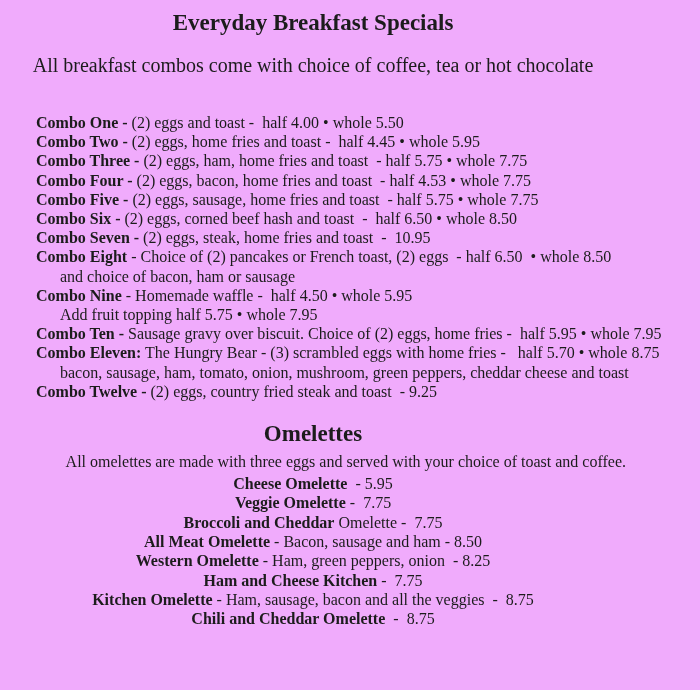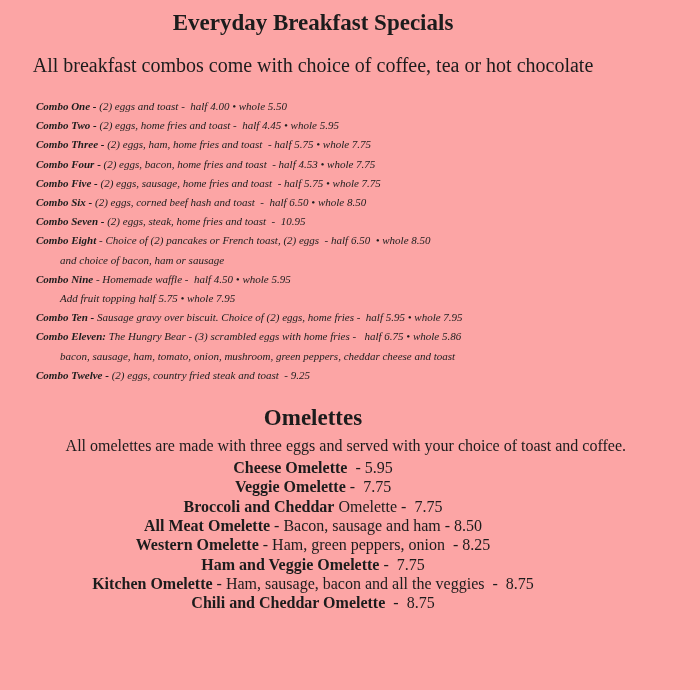--- a/index.html
+++ b/index.html
@@ -1,20 +1,20 @@
 <!DOCTYPE html>
 <html><head>
 <meta charset="utf-8">
 <style>
   html, body { margin: 0; padding: 0; background: #ffffff; }
   .page {
     position: relative;
     width: 700px;
     height: 690px;
-    background: #fca5a5;
+    background: #f0abfc;
     color: #1c1c1c;
     font-family: "Liberation Serif", serif;
     overflow: hidden;
   }
   .centered {
     width: 626px;            
     text-align: center;
     margin: 0;
   }
   h1.main-title {
@@ -24,23 +24,22 @@
     margin: 0;
     padding-top: 9px;
   }
   p.lead {
     font-size: 20px;
     line-height: 20px;
     margin: 19px 0 0 0;
     white-space: pre;
   }
   .combos {
-    margin-top: 22px;
-    font-size: 11px;
-    font-style: italic;
+    margin-top: 38px;
+    font-size: 16px;
   }
   .combo-line {
     margin: 0;
     padding-left: 36px;
     line-height: 19.2px;
     white-space: pre;
   }
   .combo-cont {
     padding-left: 60px;
   }
@@ -83,32 +82,32 @@
     <p class="combo-line"><b>Combo Three -</b><span> (2) eggs, ham, home fries and toast  - half 5.75 • whole 7.75</span></p>
     <p class="combo-line"><b>Combo Four -</b><span> (2) eggs, bacon, home fries and toast  - half 4.53 • whole 7.75</span></p>
     <p class="combo-line"><b>Combo Five -</b><span> (2) eggs, sausage, home fries and toast  - half 5.75 • whole 7.75</span></p>
     <p class="combo-line"><b>Combo Six -</b><span> (2) eggs, corned beef hash and toast  -  half 6.50 • whole 8.50</span></p>
     <p class="combo-line"><b>Combo Seven -</b><span> (2) eggs, steak, home fries and toast  -  10.95</span></p>
     <p class="combo-line"><b>Combo Eight</b><span> - Choice of (2) pancakes or French toast, (2) eggs  - half 6.50  • whole 8.50</span></p>
     <p class="combo-line combo-cont">and choice of bacon, ham or sausage</p>
     <p class="combo-line"><b>Combo Nine</b><span> - Homemade waffle -  half 4.50 • whole 5.95</span></p>
     <p class="combo-line combo-cont">Add fruit topping half 5.75 • whole 7.95</p>
     <p class="combo-line"><b>Combo Ten -</b><span> Sausage gravy over biscuit. Choice of (2) eggs, home fries -  half 5.95 • whole 7.95</span></p>
-    <p class="combo-line"><b>Combo Eleven:</b><span> The Hungry Bear - (3) scrambled eggs with home fries -   half 6.75 • whole 5.86</span></p>
+    <p class="combo-line"><b>Combo Eleven:</b><span> The Hungry Bear - (3) scrambled eggs with home fries -   half 5.70 • whole 8.75</span></p>
     <p class="combo-line combo-cont">bacon, sausage, ham, tomato, onion, mushroom, green peppers, cheddar cheese and toast</p>
     <p class="combo-line"><b>Combo Twelve -</b><span> (2) eggs, country fried steak and toast  - 9.25</span></p>
   </div>
 
   <h2 class="centered section-title">Omelettes</h2>
   <p class="section-lead" style="width:626px;text-align:right;">All omelettes are made with three eggs and served with your choice of toast and coffee.</p>
 
   <div class="omelettes">
     <p class="om-line"><b>Cheese Omelette</b><span>  - 5.95</span></p>
     <p class="om-line"><b>Veggie Omelette</b><span> -  7.75</span></p>
     <p class="om-line"><b>Broccoli and Cheddar</b><span> Omelette -  7.75</span></p>
     <p class="om-line"><b>All Meat Omelette</b><span> - Bacon, sausage and ham - 8.50</span></p>
     <p class="om-line"><b>Western Omelette</b><span> - Ham, green peppers, onion  - 8.25</span></p>
-    <p class="om-line"><b>Ham and Veggie Omelette</b><span> -  7.75</span></p>
+    <p class="om-line"><b>Ham and Cheese Kitchen</b><span> -  7.75</span></p>
     <p class="om-line"><b>Kitchen Omelette</b><span> - Ham, sausage, bacon and all the veggies  -  8.75</span></p>
     <p class="om-line"><b>Chili and Cheddar Omelette</b><span>  -  8.75</span></p>
   </div>
 
 </div>
 
 </body></html>

